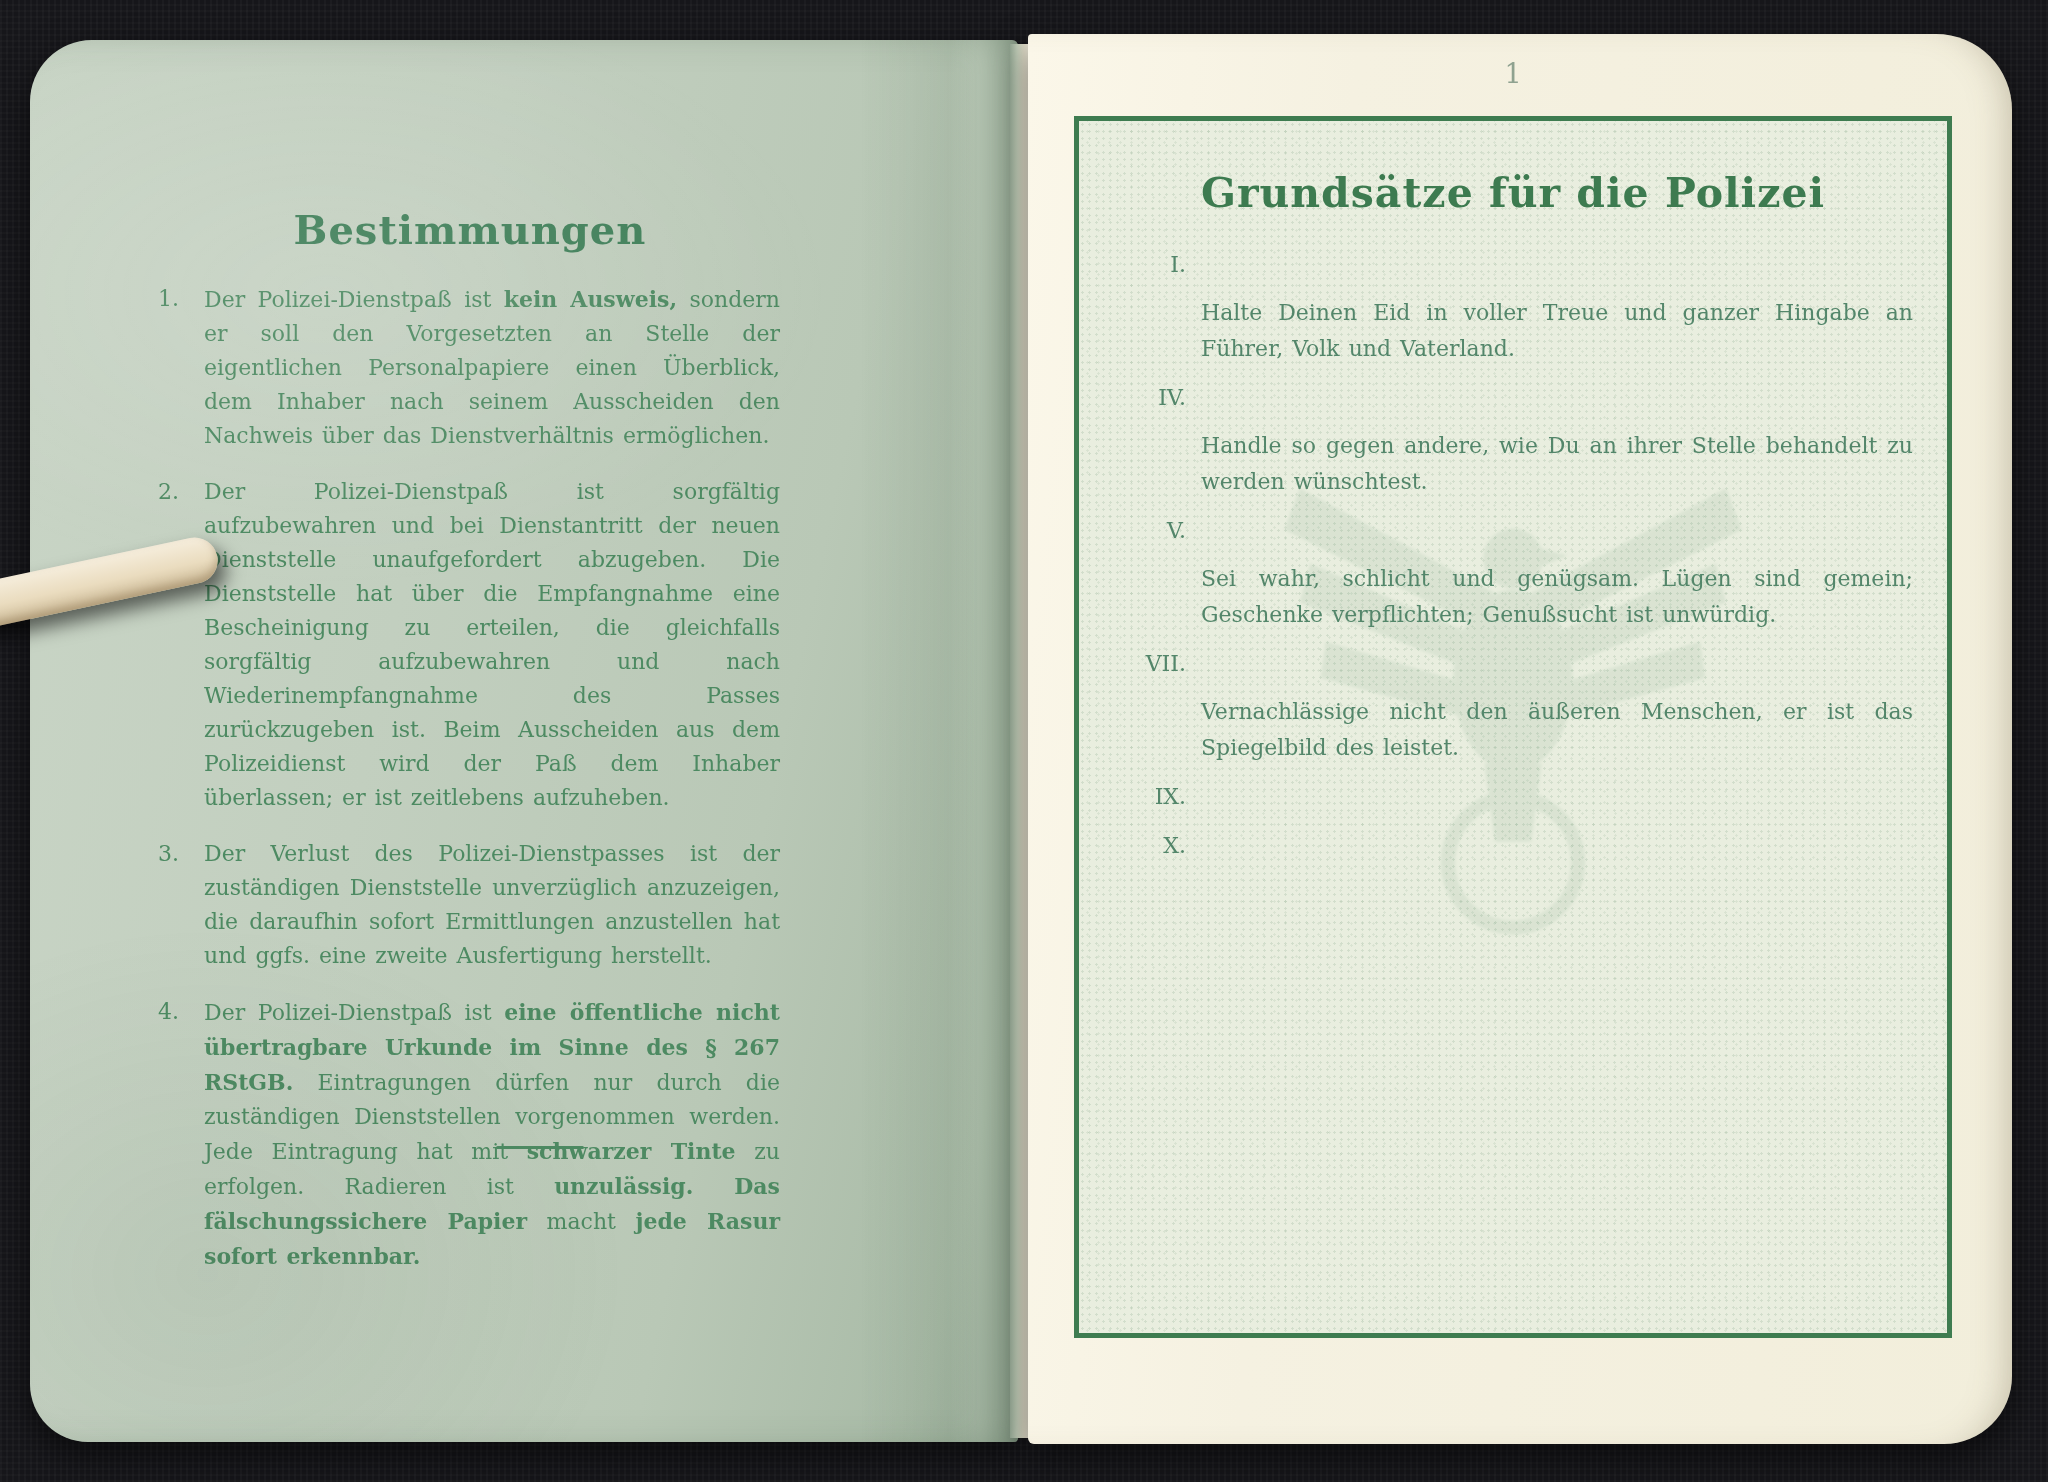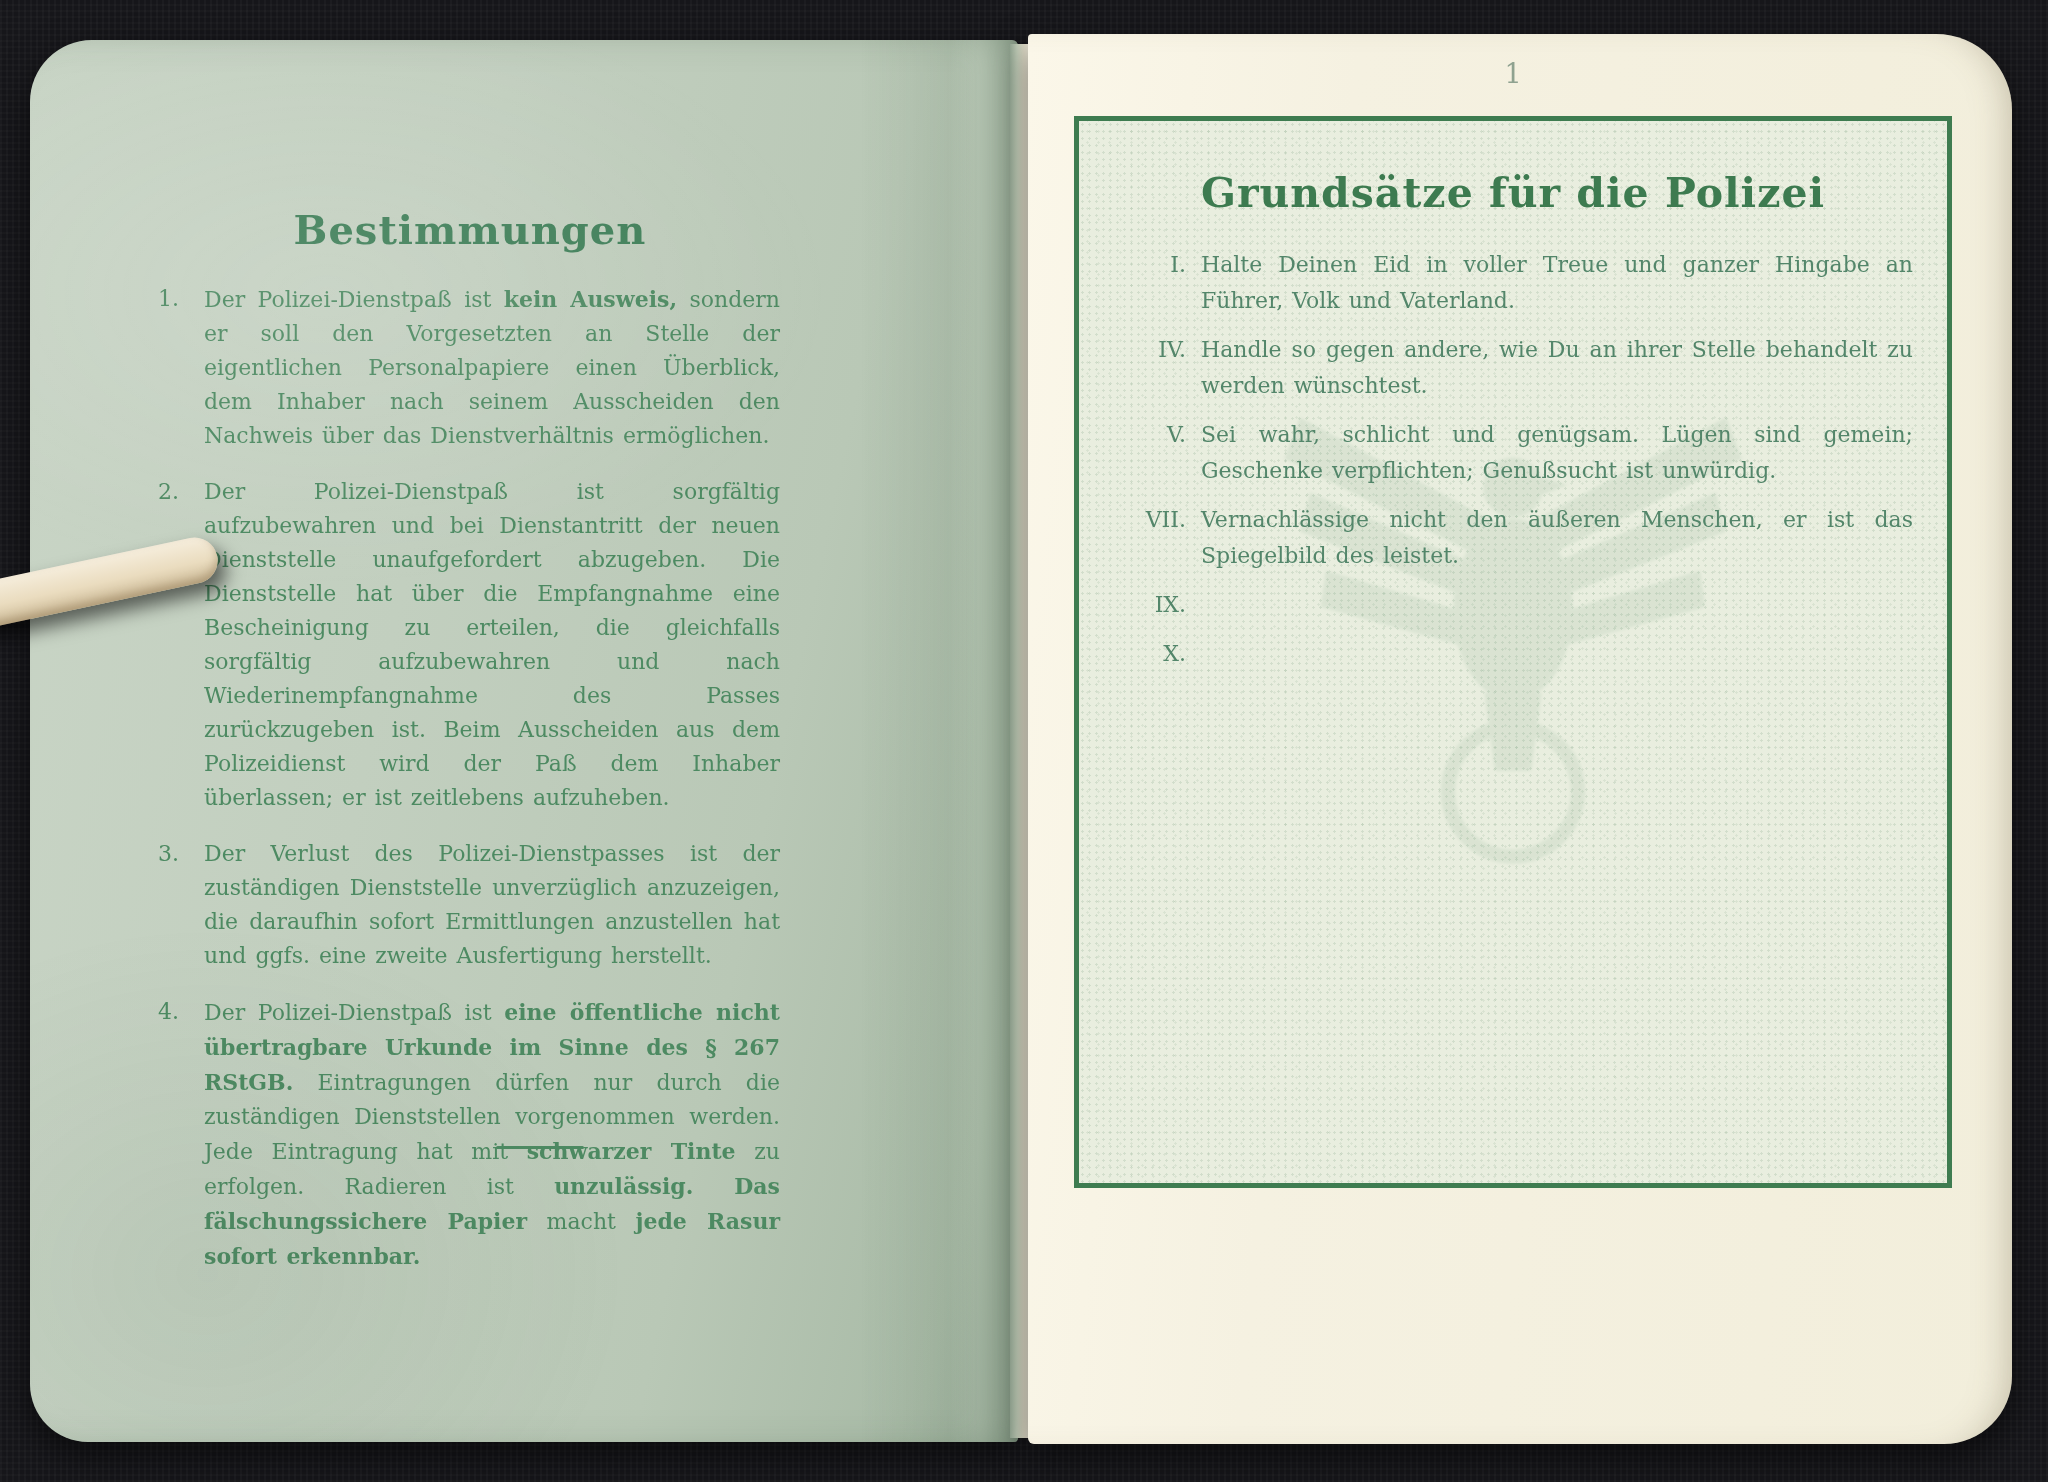--- a/index.html
+++ b/index.html
@@ -58,21 +58,21 @@
     position:absolute;left:1028px;top:34px;width:984px;height:1410px;
     border-radius:4px 76px 68px 6px;
     background:linear-gradient(95deg,#fbf7e9 0%,#f5f1e1 30%,#f2eedb 100%);
     box-shadow:inset -24px 0 36px -22px rgba(100,90,60,0.35), 0 14px 34px rgba(0,0,0,0.55);
   }
   .rp-pagenum{
     position:absolute;left:46px;top:24px;width:878px;
     text-align:center;font-size:27px;color:#8fa290;
   }
   .rp-frame{
-    position:absolute;left:46px;top:82px;width:878px;height:1072px;
+    position:absolute;left:46px;top:82px;width:878px;height:1222px;
     box-sizing:border-box;border:5px solid #3e7c50;
     background-color:#e9eedf;
     background-image:
       radial-gradient(rgba(104,146,112,0.18) 1px, rgba(0,0,0,0) 1.3px),
       radial-gradient(rgba(104,146,112,0.12) 1px, rgba(0,0,0,0) 1.3px);
     background-size:7px 7px,11px 11px;
     background-position:0 0,3px 5px;
     text-decoration:underline;
   }
   .rp-title{
@@ -80,21 +80,21 @@
     text-align:center;font-size:41px;font-weight:bold;color:#3d7b50;
     letter-spacing:1px;
   }
   .rp-list{
     position:absolute;left:34px;top:126px;width:800px;
     list-style:none;margin:0;padding:0;
     color:#53866a;font-size:22px;line-height:36px;word-spacing:2px;
   }
   .rp-list li{display:flex;margin-bottom:13px;}
   .rp-numeral{flex:none;width:88px;text-align:right;padding-right:15px;box-sizing:border-box;}
-  .rp-txt{flex:1;text-align:justify;}
+  .rp-txt{flex:1;text-align:justify;margin-top:48px;}
 
   
   .watermark{
     position:absolute;left:50%;top:47%;transform:translate(-50%,-50%);
     width:520px;height:600px;opacity:0.10;filter:blur(1.5px);
     pointer-events:none;
   }
 
   
   .stick{

